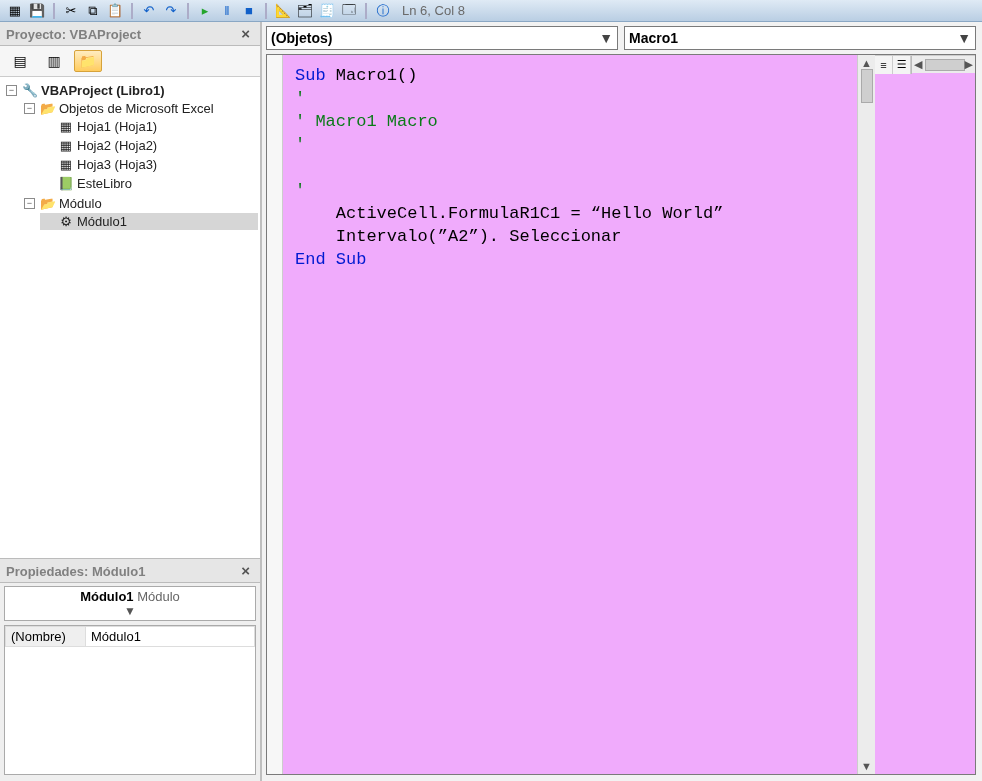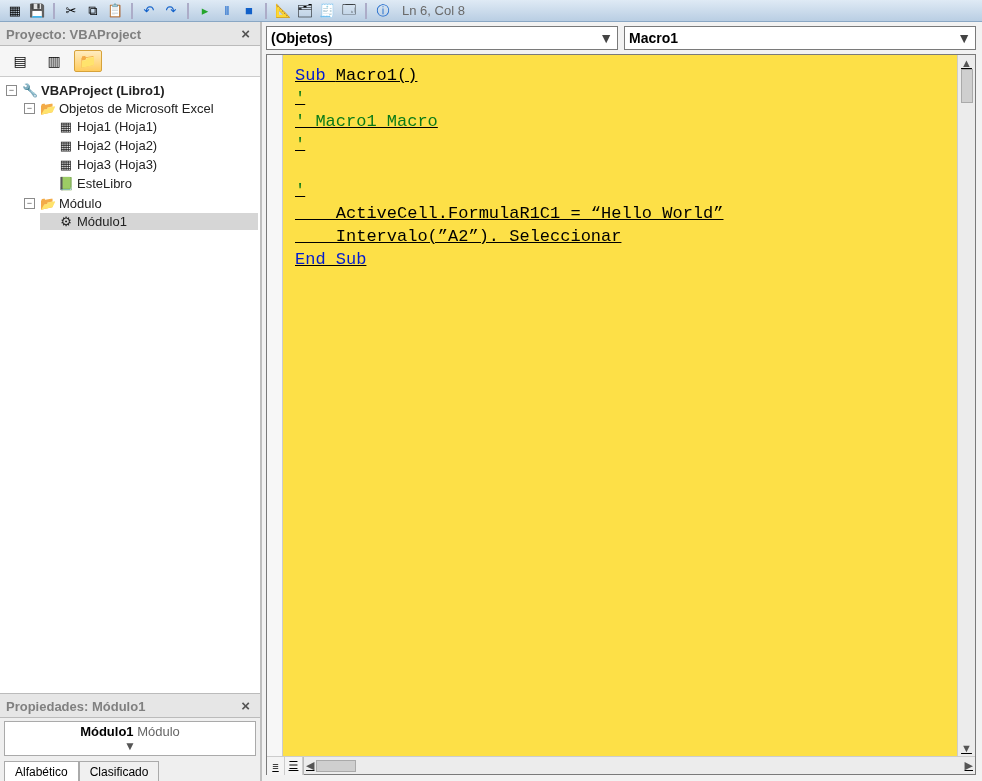--- a/index.html
+++ b/index.html
@@ -180,28 +180,27 @@
     display:flex;
     align-items:center;
     justify-content:space-between;
     padding:0 4px;
     font-size:14px;
     cursor:pointer;
   }
   .combo .arrow{color:#444;}
   .code-frame{
     flex:1;
-    background:#fde047;
+    background:#f0abfc;
     border:1px solid #7a7a7a;
     margin-right:6px;
     margin-bottom:6px;
     display:flex;
-    flex-direction:column;
+    flex-direction:row;
     min-height:0;
-    text-decoration:underline;
   }
   .code-body{
     flex:1;
     display:flex;
     min-height:0;
   }
   .gutter{
     width:16px;
     background:#f7f7f7;
     border-right:1px solid #ccc;
@@ -375,23 +374,29 @@
         <span>Propiedades: Módulo1</span>
         <span class="close-btn">×</span>
       </div>
       <div class="prop-object">
         <span>
           <b>Módulo1</b>
           <span style="color:#666">Módulo</span>
         </span>
         <span class="dd">▼</span>
       </div>
-      <div class="prop-tabs">
-        <div class="prop-tab active">Alfabético</div>
-        <div class="prop-tab">Clasificado</div>
+      <div class="prop-grid">
+        <table style="width:100%; border-collapse:collapse">
+          <tbody>
+              <tr>
+            <td>(Nombre)</td>
+            <td>Módulo1</td>
+          </tr>
+        </tbody>
+          </table>
       </div>
     </div>
   </div>
 
   <div class="rightcol">
     <div class="combo-row">
       <div class="combo">
         <span style="font-weight:bold">(Objetos)</span>
         <span class="arrow">▼</span>
       </div>

